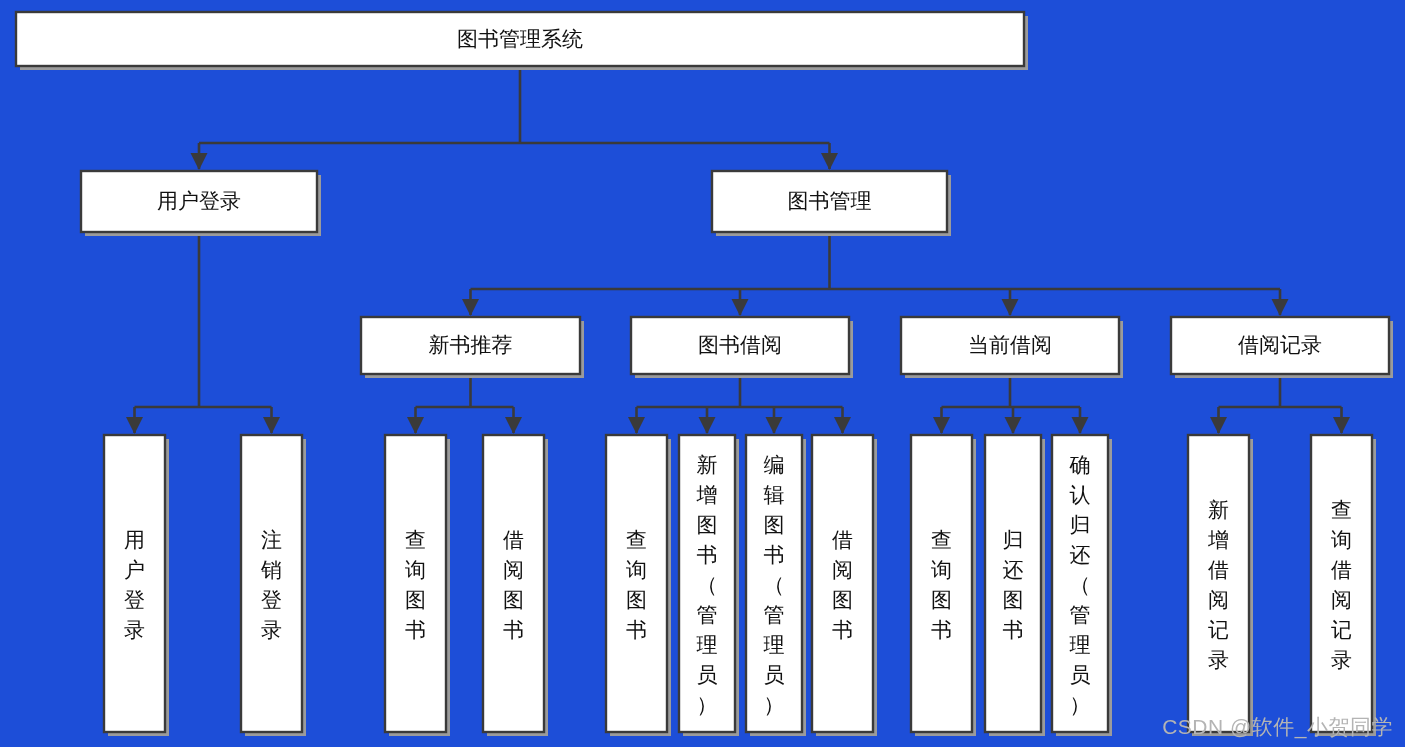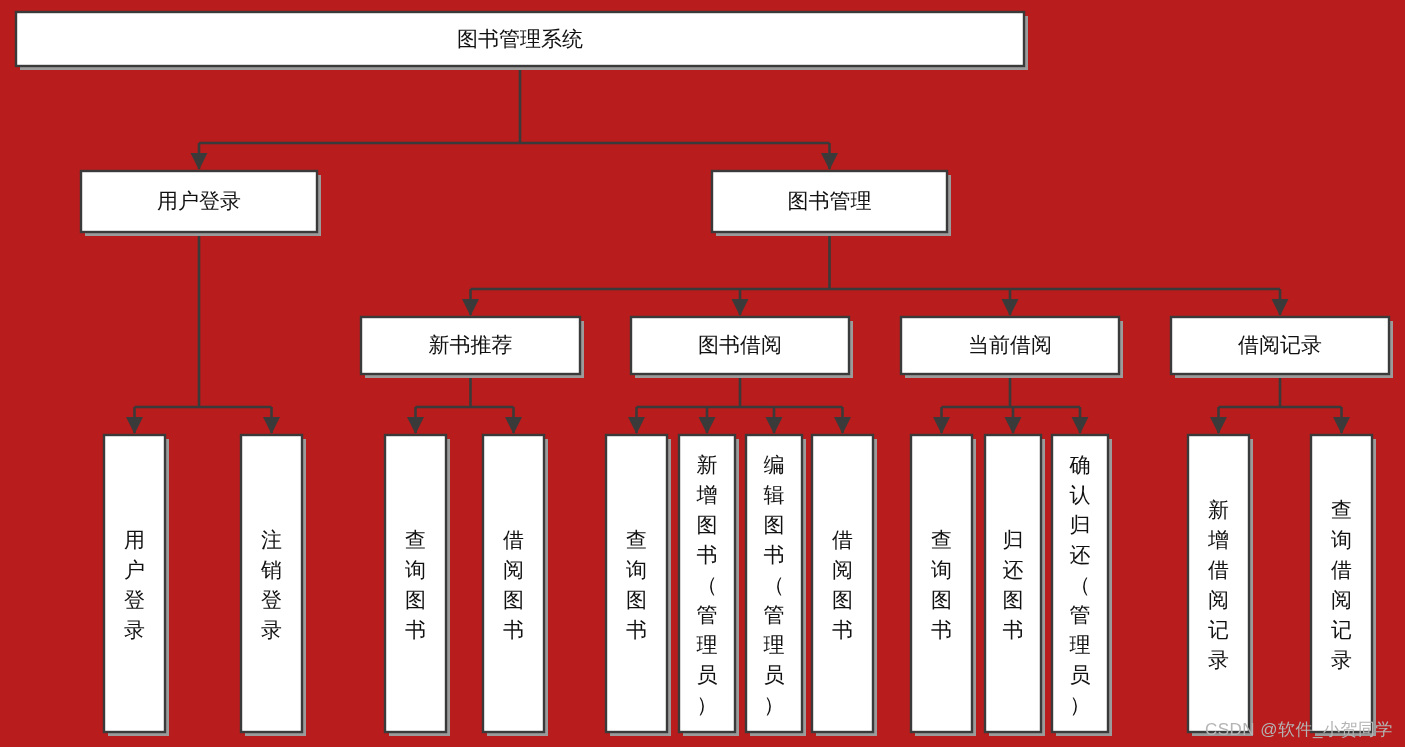--- a/index.html
+++ b/index.html
@@ -10,21 +10,21 @@
   body {
     width: 1405px;
     height: 747px;
     font-family: "Liberation Sans", "DejaVu Sans", sans-serif;
     overflow: hidden;
   }
   #diagram-root {
     position: relative;
     width: 1405px;
     height: 747px;
-    background: #b91c1c;
+    background: #1d4ed8;
   }
   svg.diagram-svg {
     position: absolute;
     top: 0;
     left: 0;
     width: 1405px;
     height: 747px;
   }
   .node-box {
     fill: #ffffff;
@@ -56,21 +56,21 @@
     font-size: 21px;
     fill: #111111;
     text-anchor: middle;
     white-space: pre;
   }
   .watermark-text {
     position: absolute;
     right: 12px;
     bottom: 6px;
     font-family: "Liberation Sans", "DejaVu Sans", sans-serif;
-    font-size: 17px;
+    font-size: 21px;
     color: #b4b4b4;
     letter-spacing: 0.5px;
     white-space: nowrap;
     user-select: none;
   }
 </style>
 </head>
 <body>
 
 <div id="diagram-root">

